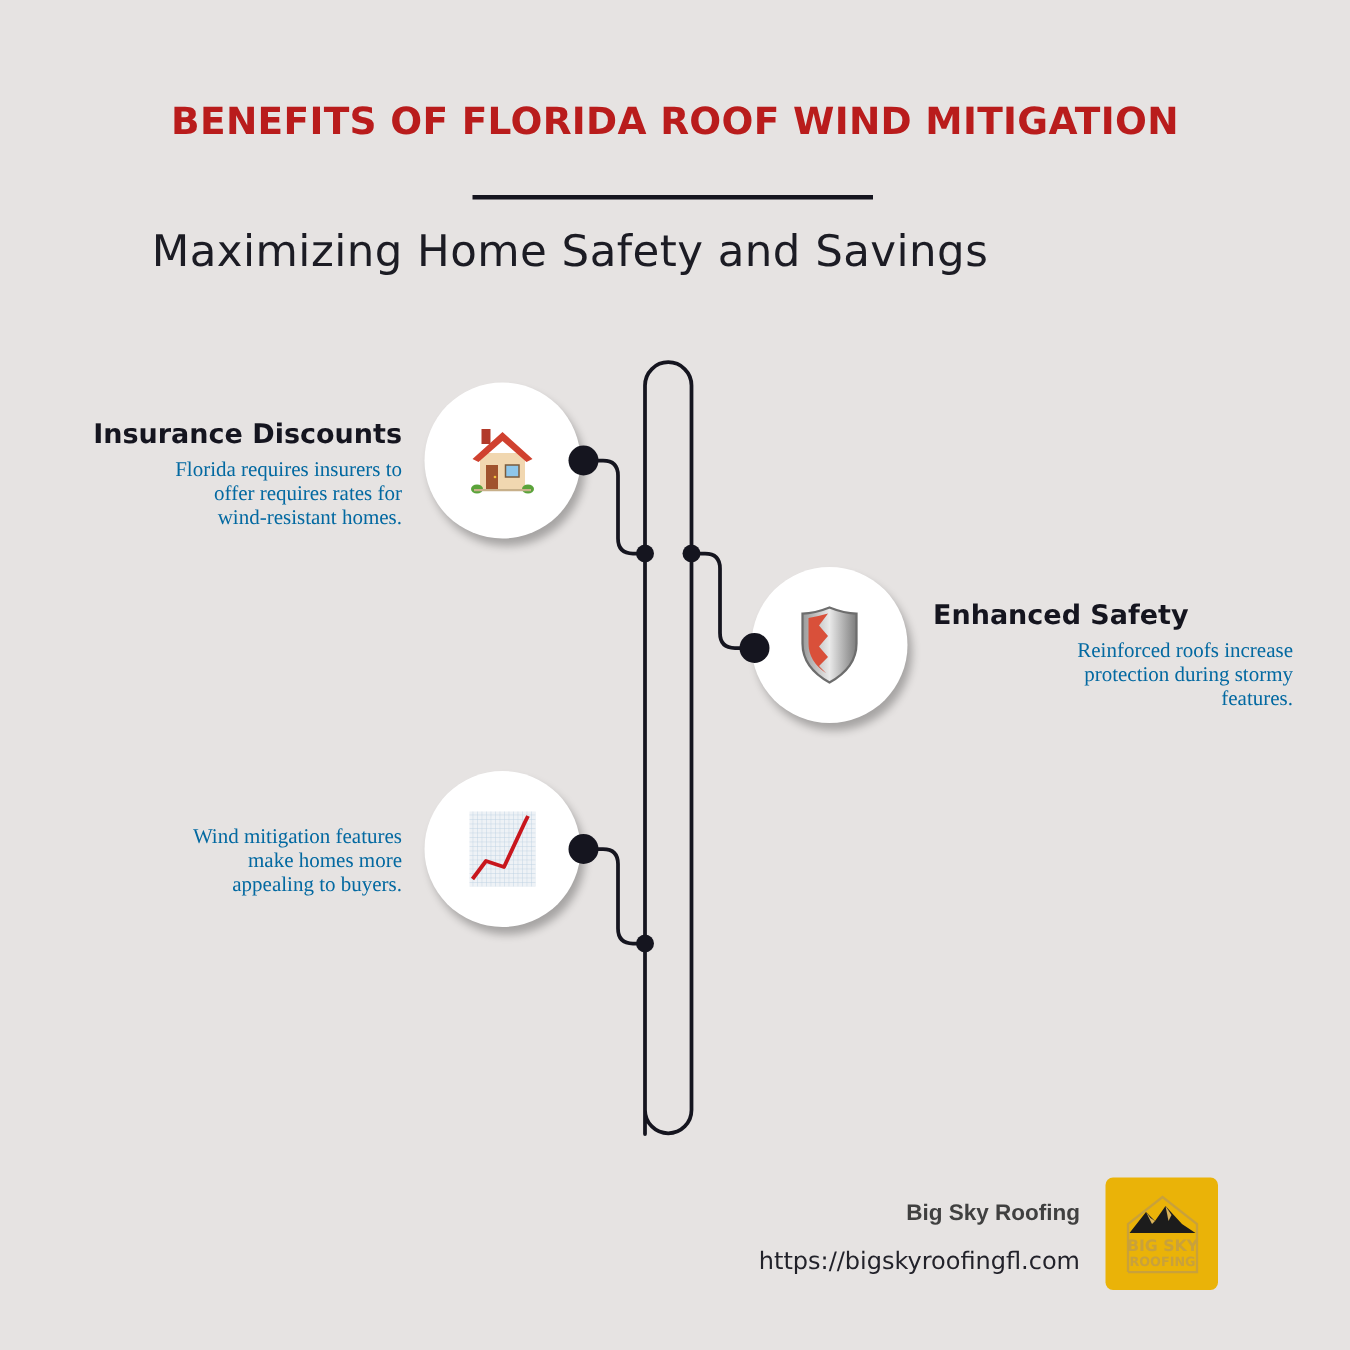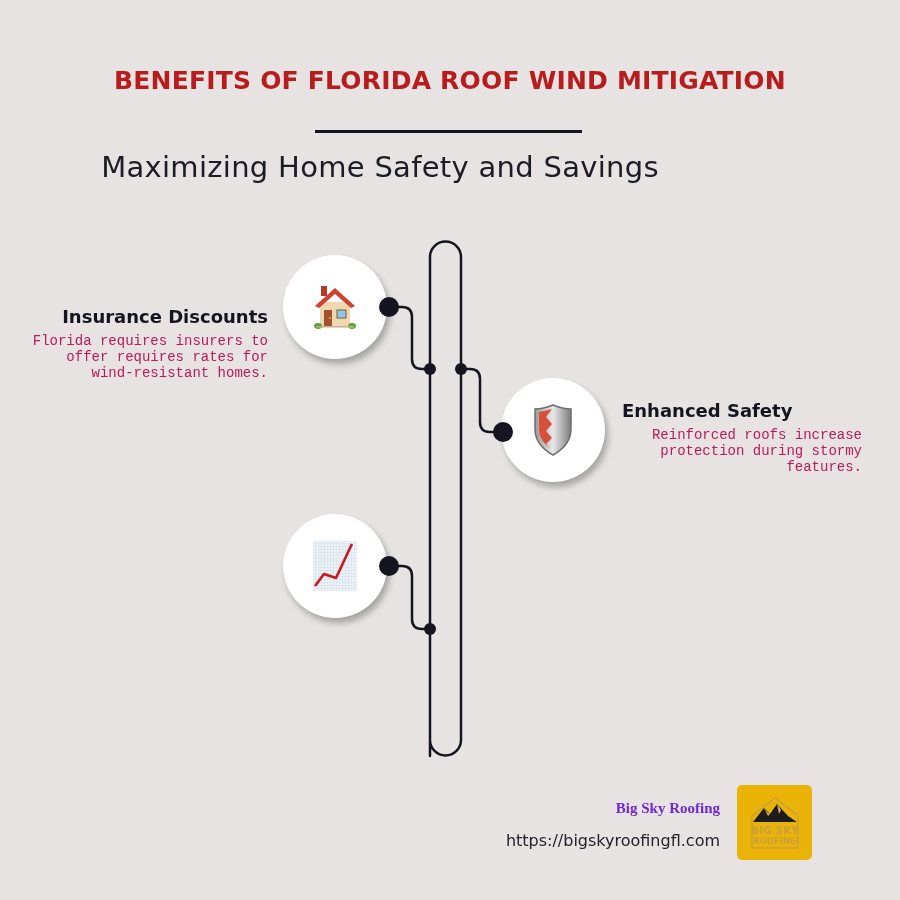--- a/index.html
+++ b/index.html
@@ -22,26 +22,26 @@
   .circle {
     position:absolute; width:104px; height:104px; border-radius:50%; background:#fff;
     box-shadow: 3px 5px 6px rgba(0,0,0,0.28);
     display:flex; align-items:center; justify-content:center;
   }
   .block { position:absolute; }
   .block h3 {
     margin:0; font-family:"DejaVu Sans", sans-serif; font-weight:bold; font-size:18px; color:#15151f;
   }
   .block p {
-    margin:6px 0 0 0; font-family:Liberation Mono, monospace; font-size:14px; line-height:16px; color:#be185d;text-align:right;
+    margin:6px 0 0 0; font-family:Liberation Serif, serif; font-size:14px; line-height:16px; color:#0369a1;text-align:right;
   }
-  .right-align { text-align:right;margin-top:27px; }
+  .right-align { text-align:right; }
   .footer-name {
-    position:absolute; right:180px; top:800px; font-family:Liberation Serif, serif;
-    font-weight:bold; font-size:15px; color:#6d28d9;
+    position:absolute; right:180px; top:800px; font-family:Liberation Sans, sans-serif;
+    font-weight:bold; font-size:15px; color:#404040;
   }
   .footer-url {
     position:absolute; right:180px; top:831px; font-family:"DejaVu Sans", sans-serif;
     font-size:16px; color:#22222a;
   }
   .logo-box {
     position:absolute; left:737px; top:785px; width:75px; height:75px; background:#eab308; border-radius:5px;
     display:flex; align-items:center; justify-content:center;
   }
 </style>
@@ -114,20 +114,25 @@
 <div class="block" style="left:622px; top:400px; width:240px;">
   <h3>Enhanced Safety</h3>
   <p>
     <span>Reinforced roofs increase</span><br>
     <span>protection during stormy</span><br>
     <span>features.</span>
   </p>
 </div>
 
 <div class="block right-align" style="left:20px; top:545px; width:248px;">
+  <p>
+    <span>Wind mitigation features</span><br>
+    <span>make homes more</span><br>
+    <span>appealing to buyers.</span>
+  </p>
 </div>
 <div class="circle" style="left:283px; top:514px;">
   <svg width="46" height="52" viewBox="0 0 46 52">
     <defs>
       <pattern id="grid" width="3" height="3" patternUnits="userSpaceOnUse">
         <path d="M3 0 L0 0 0 3" fill="none" stroke="#b7cde0" stroke-width="0.5"></path>
       </pattern>
     </defs>
     <rect x="1" y="1" width="44" height="50" fill="#eef2f6"></rect>
     <rect x="1" y="1" width="44" height="50" fill="url(#grid)"></rect>

